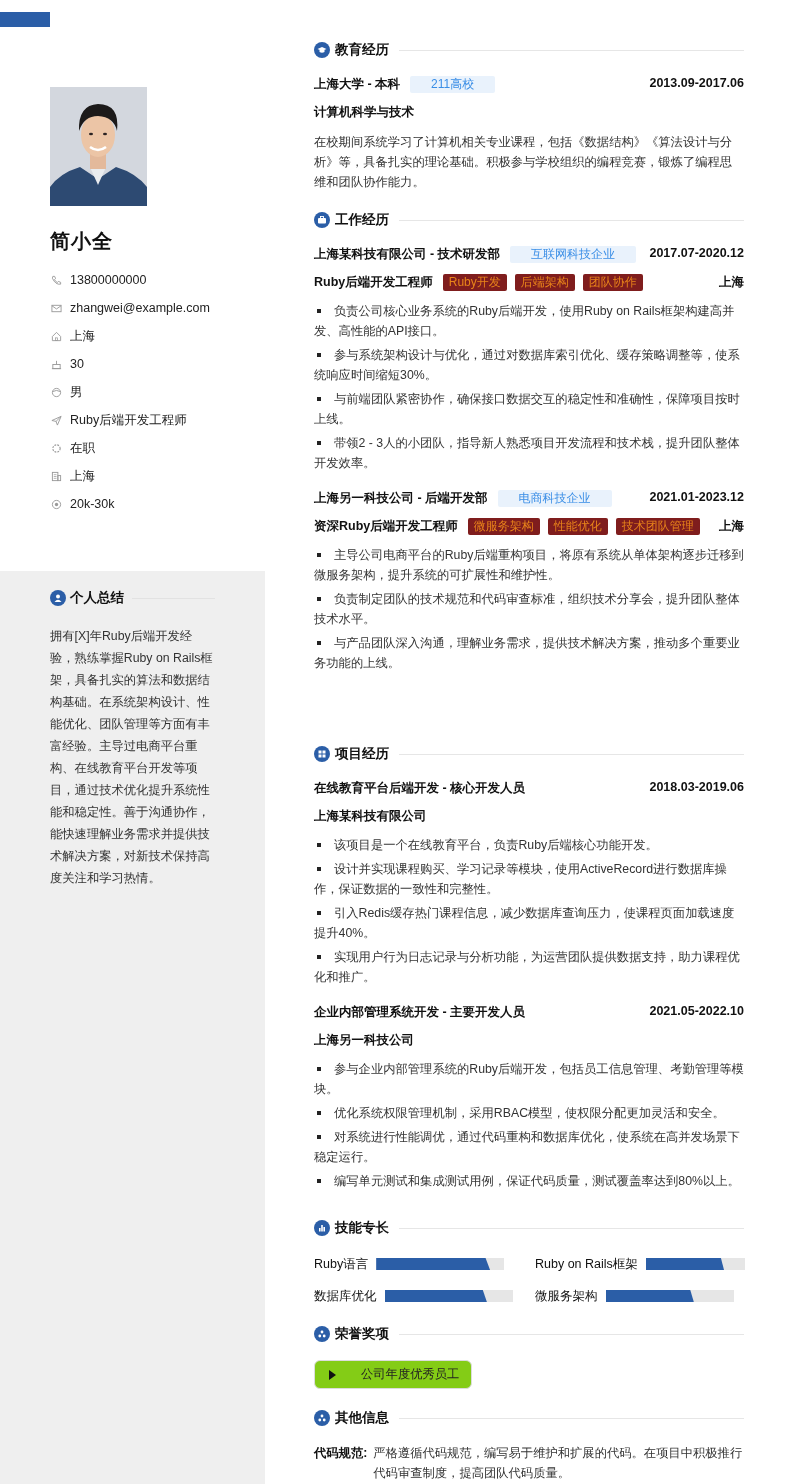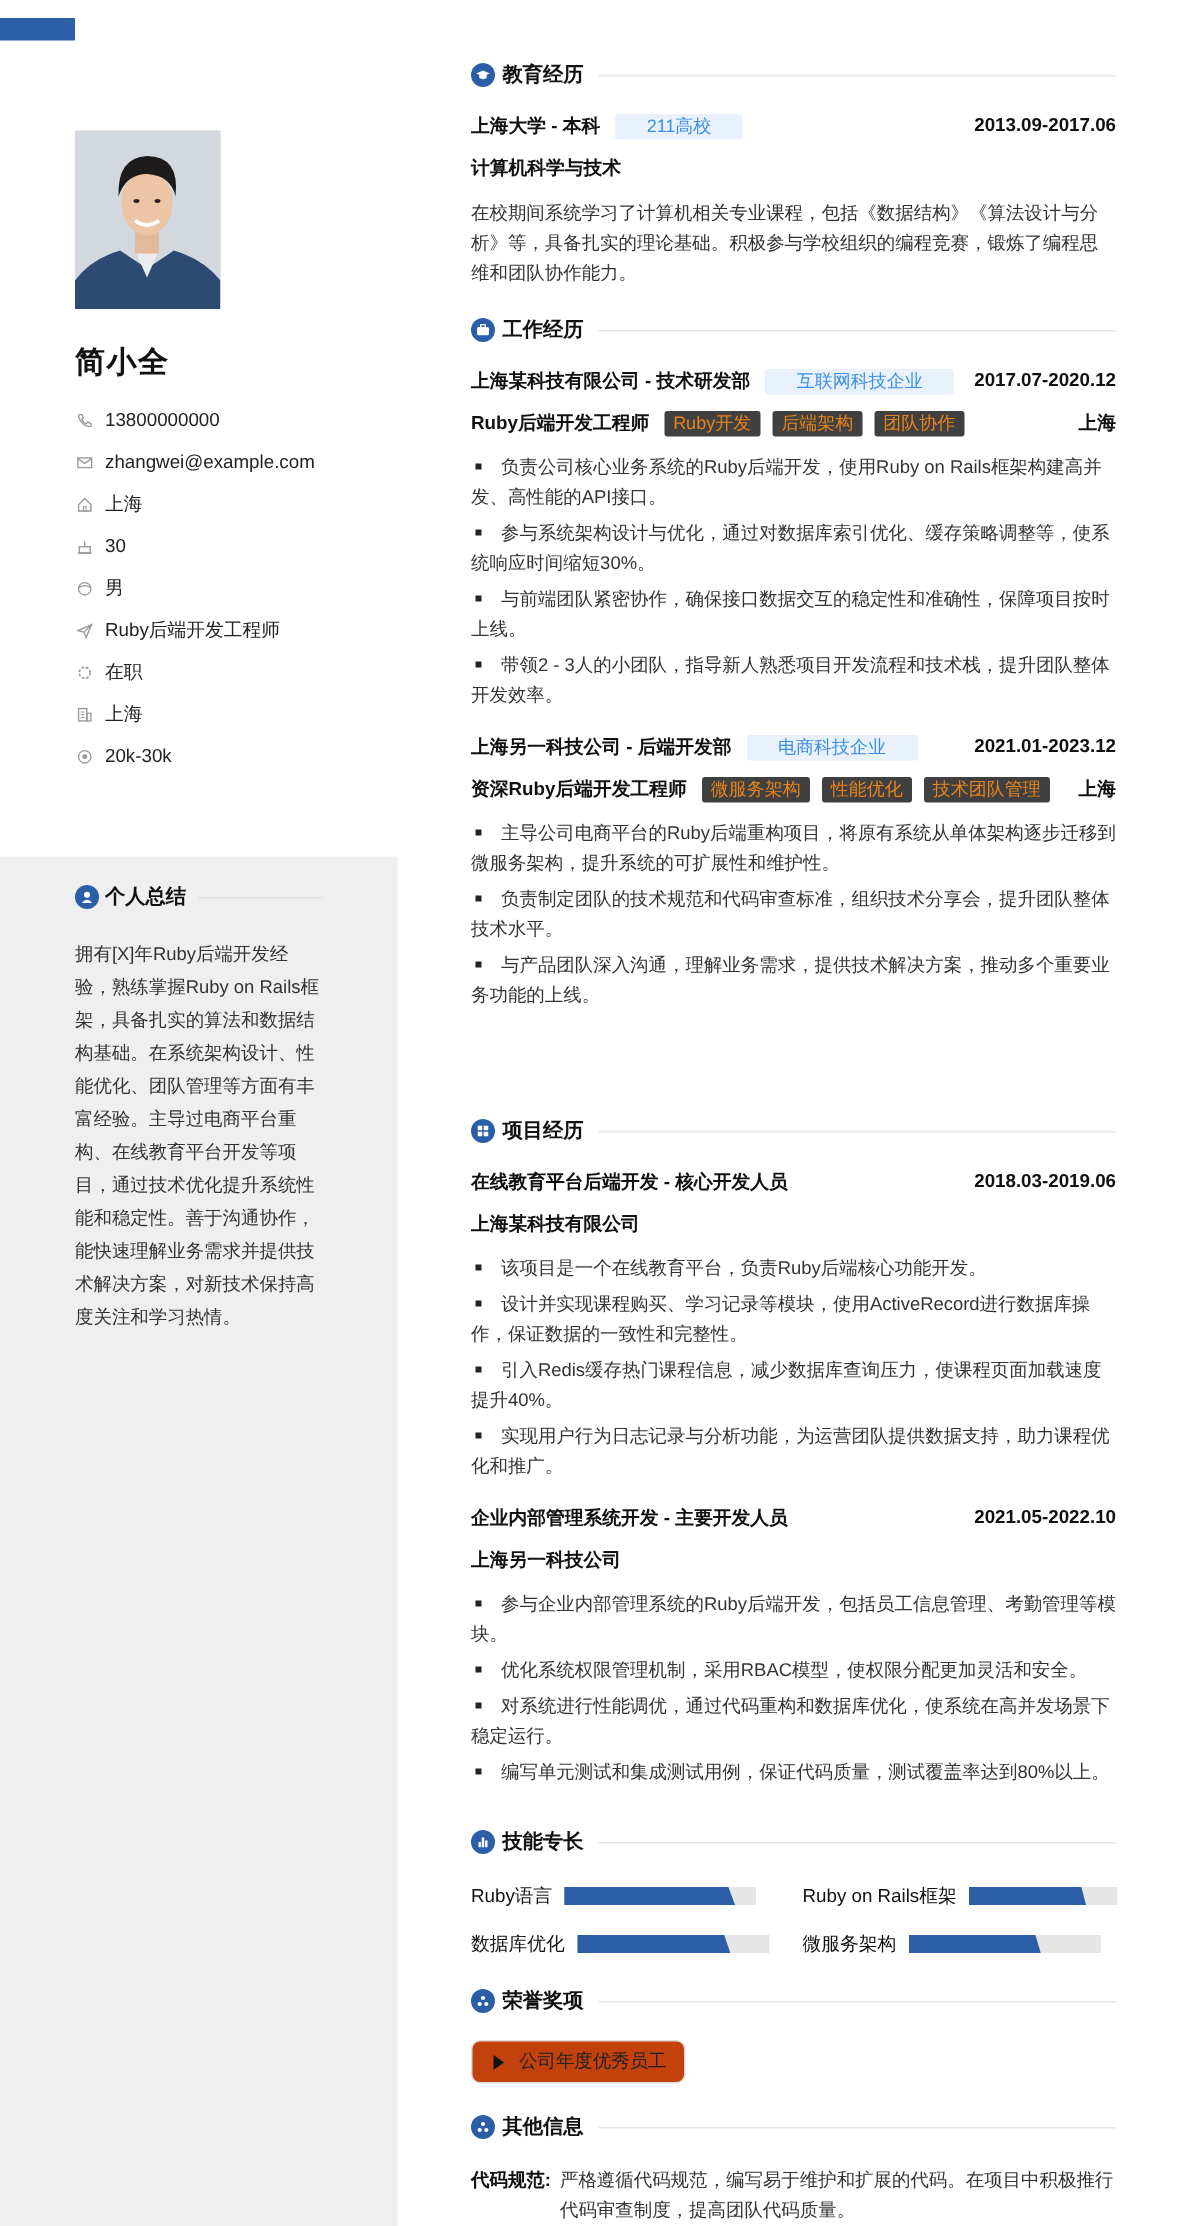--- a/index.html
+++ b/index.html
@@ -29,33 +29,33 @@
   
   .right { position: absolute; left: 314px; top: 0; width: 430px; }
   .sec-head { position: absolute; left: 0; width: 430px; display: flex; align-items: center; height: 20px; }
   .sec-head .title { font-size: 13.5px; font-weight: bold; color: #111; margin-left: 5px; white-space: nowrap; }
   .sec-head .line { flex: 1; height: 1px; background: #e6e6e6; margin-left: 10px; }
 
   .row { position: absolute; left: 0; width: 430px; display: flex; align-items: flex-start; height: 20px; font-size: 12.5px; }
   .row .b { font-weight: bold; color: #111; white-space: nowrap; }
   .row .right-val { margin-left: auto; font-weight: bold; color: #111; white-space: nowrap; }
   .tag-blue { display: inline-block; margin-left: 10px; padding: 0 21px; height: 17px; line-height: 17px; font-size: 12px; color: #3a8ee6; background: #e9f2fc; border-radius: 2px; white-space: nowrap; }
-  .tag-orange { display: inline-block; margin-left: 8px; padding: 0 6px; height: 17px; line-height: 17px; font-size: 12px; color: #e8841a; background: #404040; border-radius: 2px; white-space: nowrap; }
+  .tag-orange { display: inline-block; margin-left: 8px; padding: 0 6px; height: 17px; line-height: 17px; font-size: 12px; color: #e8841a; background: #7f1d1d; border-radius: 2px; white-space: nowrap; }
 
   .para { position: absolute; left: 0; width: 430px; font-size: 12.3px; line-height: 20px; color: #333; }
   .bullets { position: absolute; left: 0; width: 430px; list-style: none; }
   .bullets li { font-size: 12.3px; line-height: 20px; color: #333; margin-bottom: 4px; text-indent: 0; }
   .bullets li .dot { display: inline-block; width: 4px; height: 4px; background: #222; margin: 0 13px 2px 3px; vertical-align: middle; }
 
   .skill { position: absolute; display: flex; align-items: center; height: 16px; font-size: 12.5px; color: #111; }
   .skill .lbl { white-space: nowrap; margin-right: 8px; }
   .skill .track { width: 128px; height: 12px; background: #e6e6e6; position: relative; }
   .skill .fill { position: absolute; left: 0; top: 0; height: 12px; background: #2b5ea7; clip-path: polygon(0 0, 96% 0, 100% 100%, 0 100%); }
 
-  .award { position: absolute; left: 0; top: 1360px; height: 29px; padding: 0 12px 0 14px; border: 1px solid #dcdcdc; border-radius: 6px; display: flex; align-items: center; font-size: 12.3px; color: #222; background: #c2410c; }
+  .award { position: absolute; left: 0; top: 1360px; height: 29px; padding: 0 12px 0 14px; border: 1px solid #dcdcdc; border-radius: 6px; display: flex; align-items: center; font-size: 12.3px; color: #222; background: #84cc16; gap: 15px; }
   .award .tri { width: 0; height: 0; border-top: 5px solid transparent; border-bottom: 5px solid transparent; border-left: 7px solid #111; margin-right: 10px; }
 
   .other { position: absolute; left: 0; top: 1443px; width: 430px; display: flex; font-size: 12.3px; line-height: 20px; }
   .other .k { font-weight: bold; color: #111; white-space: nowrap; }
   .other .v { color: #333; margin-left: 6px; }
 </style>
 </head>
 <body>
 
 <div class="accent-bar"></div>

